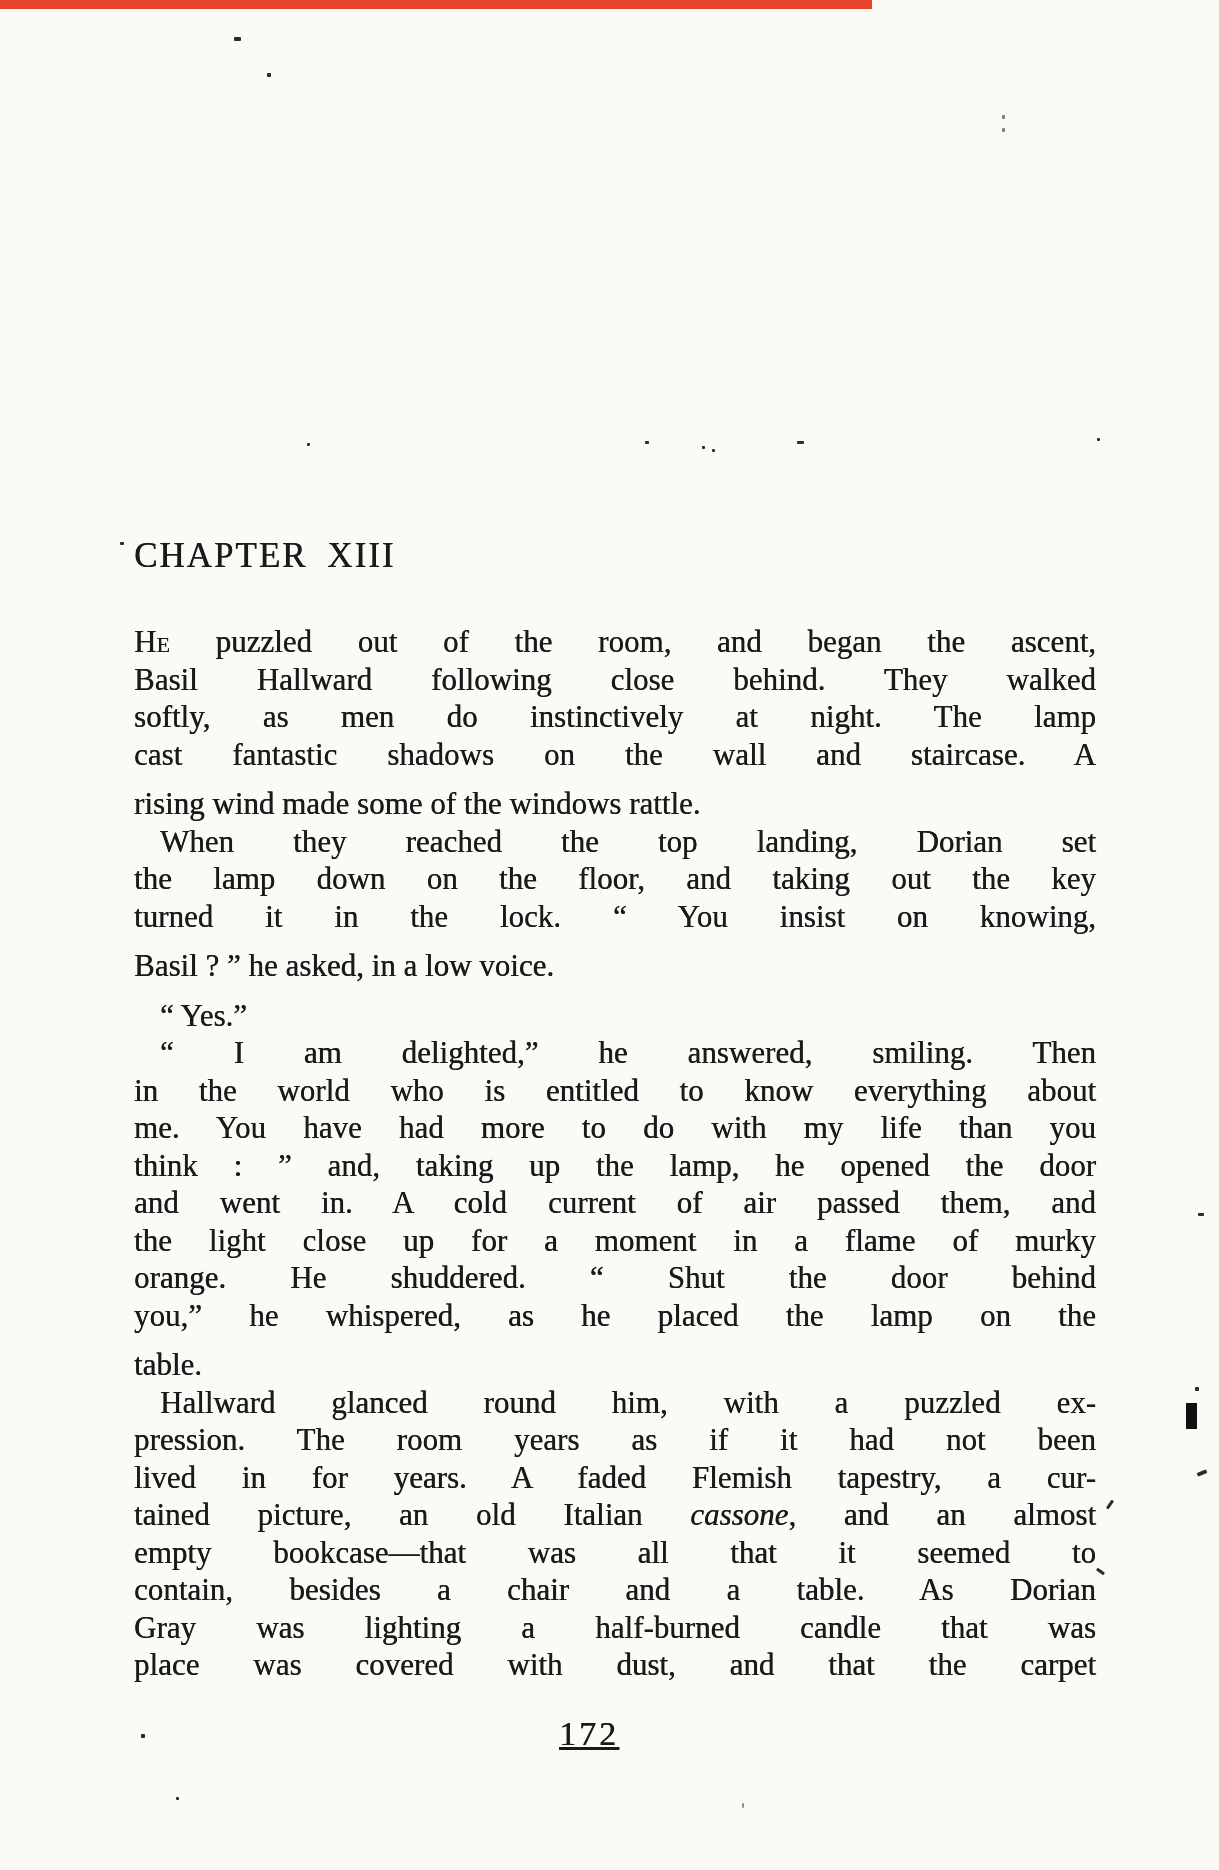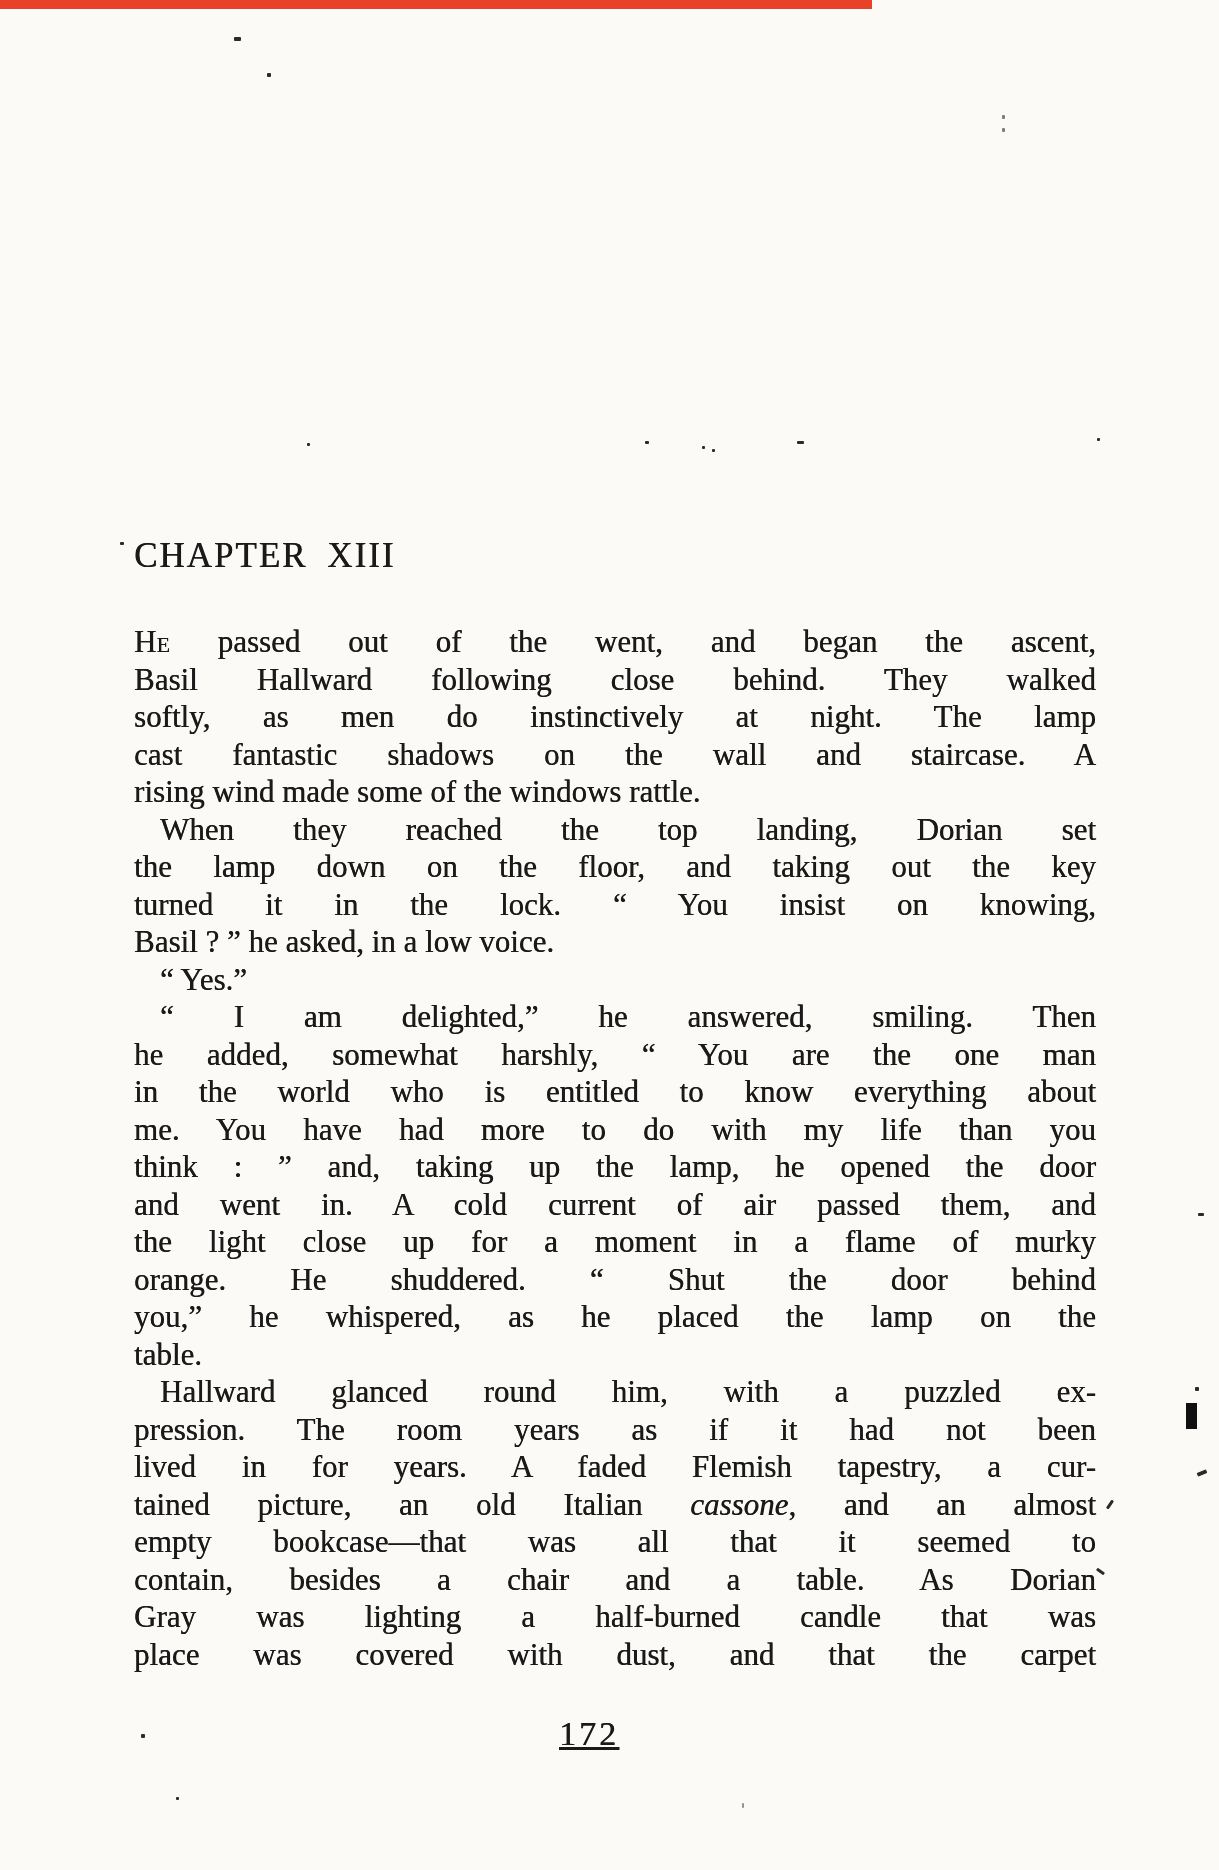--- a/index.html
+++ b/index.html
@@ -17,52 +17,51 @@
     letter-spacing:2px; word-spacing:9px;
     text-shadow:0.4px 0 0 currentColor;
   }
   .textblock {
     position:absolute; left:134px; top:623px; width:962px;
     font-size:31px; line-height:37.5px;
     text-shadow:0.35px 0 0 currentColor;
   }
   .line { text-align:justify; text-align-last:justify; }
   .line.indent { text-indent:26px; }
-  .line.end { text-align-last:left; }
+  .line.end { text-align-last:left;margin-top:12px; }
   .sc { font-variant:small-caps; }
   .pagenum {
     position:absolute; left:534px; top:1715px; width:110px;
     text-align:center; font-size:34px; letter-spacing:3px;
     text-shadow:0.5px 0 0 currentColor;
     text-decoration:underline;
   }
   .edge-mark { position:absolute; left:1186px; top:1403px; width:11px; height:26px; background:var(--mark,#101010); }
   .speck { position:absolute; background:#2a2a2a; border-radius:1px; }
 </style>
 </head>
 <body>
 
 <div class="page">
   <div class="top-stripe"></div>
 
   <h1 class="heading">CHAPTER XIII</h1>
 
   <div class="textblock">
-    <div class="line"><span class="sc">He</span><span> passed out of the went, and began the ascent,</span></div>
+    <div class="line"><span class="sc">He</span><span> puzzled out of the room, and began the ascent,</span></div>
     <div class="line"><span>Basil Hallward following close behind.  They walked</span></div>
     <div class="line"><span>softly, as men do instinctively at night.  The lamp</span></div>
     <div class="line"><span>cast fantastic shadows on the wall and staircase.  A</span></div>
     <div class="line end"><span>rising wind made some of the windows rattle.</span></div>
     <div class="line indent"><span>When they reached the top landing, Dorian set</span></div>
     <div class="line"><span>the lamp down on the floor, and taking out the key</span></div>
     <div class="line"><span>turned it in the lock.  “ You insist on knowing,</span></div>
     <div class="line end"><span>Basil ? ” he asked, in a low voice.</span></div>
     <div class="line indent end"><span>“ Yes.”</span></div>
     <div class="line indent"><span>“ I am delighted,” he answered, smiling.  Then</span></div>
-    <div class="line"><span>he added, somewhat harshly, “ You are the one man</span></div>
     <div class="line"><span>in the world who is entitled to know everything about</span></div>
     <div class="line"><span>me.  You have had more to do with my life than you</span></div>
     <div class="line"><span>think : ” and, taking up the lamp, he opened the door</span></div>
     <div class="line"><span>and went in.  A cold current of air passed them, and</span></div>
     <div class="line"><span>the light close up for a moment in a flame of murky</span></div>
     <div class="line"><span>orange.  He shuddered.  “ Shut the door behind</span></div>
     <div class="line"><span>you,” he whispered, as he placed the lamp on the</span></div>
     <div class="line end"><span>table.</span></div>
     <div class="line indent"><span>Hallward glanced round him, with a puzzled ex-</span></div>
     <div class="line"><span>pression.  The room years as if it had not been</span></div>

